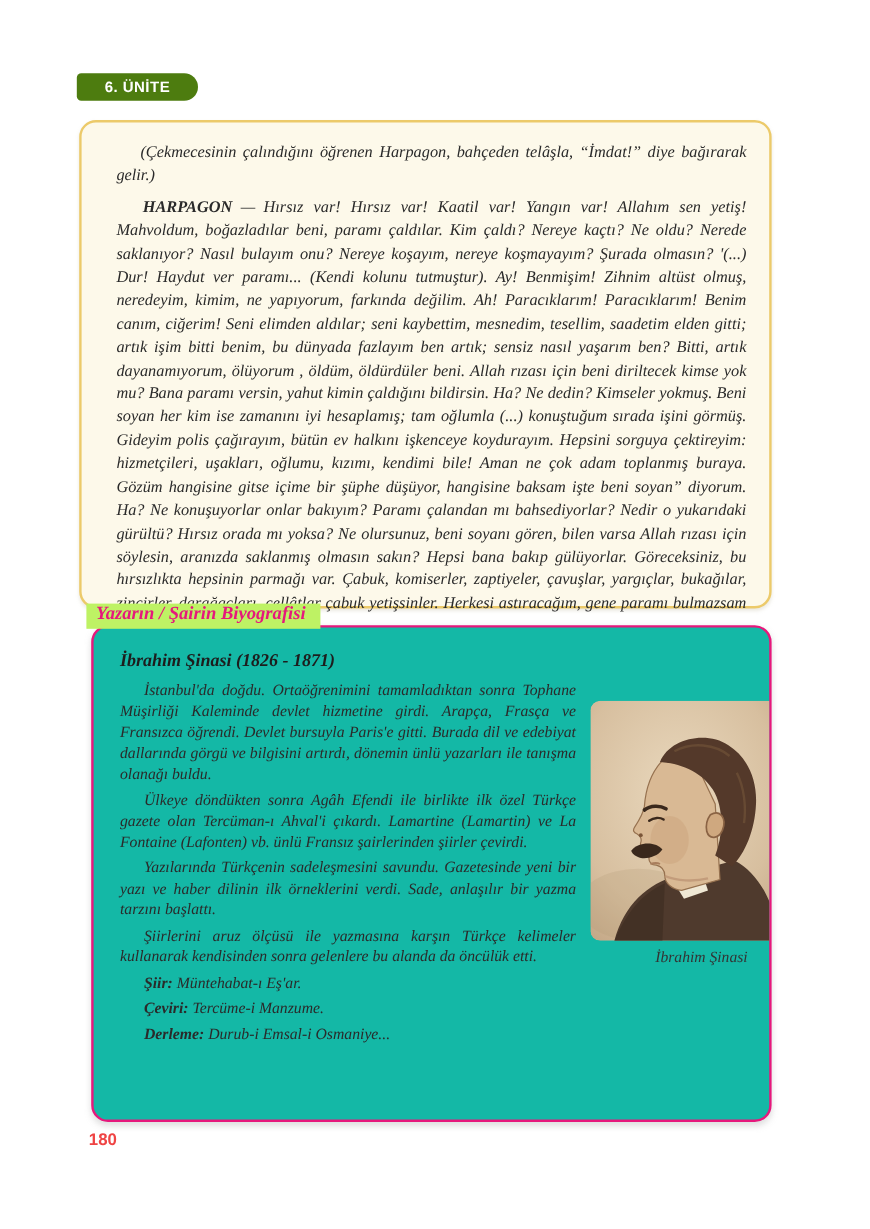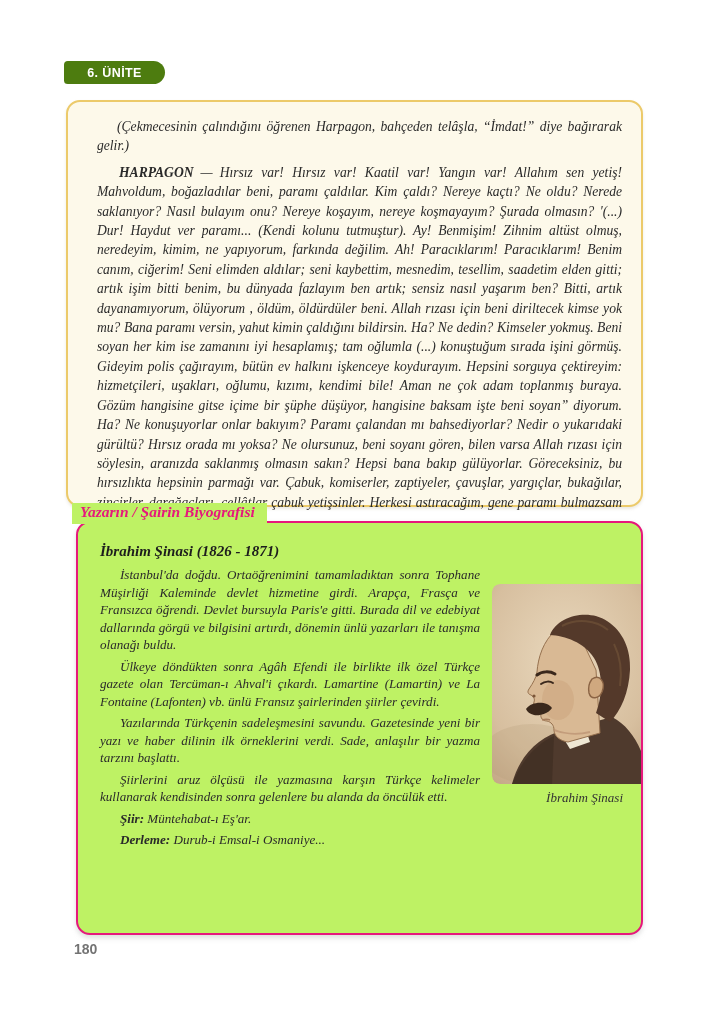--- a/index.html
+++ b/index.html
@@ -23,35 +23,35 @@
   .excerpt-box p.mono{text-indent:22px;}
   .speaker{font-weight:bold;}
   .dash{padding:0 7px;}
   .attrib{text-align:right !important;font-weight:bold;margin:2px 4px 0 0 !important;}
 
   
   .bio-heading{position:absolute;left:72px;top:503px;z-index:2;background:#bef264;
     padding:0 12px 3px 8px;color:#e6187c;font-weight:bold;font-style:italic;font-size:15.5px;}
   .bio-box{position:absolute;left:76px;top:521px;width:567px;height:414px;box-sizing:border-box;
     border:2px solid #e6187c;border-radius:14px;padding:20px 18px 8px 22px;overflow:hidden;
-    box-shadow:0 3px 5px rgba(160,160,160,.35);background:#bef264;}
+    box-shadow:0 3px 5px rgba(160,160,160,.35);background:#14b8a6;}
   .bio-box h3{margin:0 0 6px 0;font-size:15px;font-style:italic;font-weight:bold;color:#1d1d1d;}
   .bio-box p{margin:4px 0;font-style:italic;font-size:13.1px;line-height:17.5px;color:#2a2a2a;
     text-align:justify;text-indent:20px;}
   .bio-box p.works-head{font-weight:bold;text-align:left;}
   .bio-box p.work{text-align:left;}
   .bio-box p.work b{font-weight:bold;}
 
   figure.portrait{float:right;width:131px;margin:18px 0 4px 12px;text-align:right;}
   figure.portrait svg{display:block;border-radius:8px;}
   figure.portrait figcaption{font-style:italic;font-size:13px;color:#333;margin-top:6px;
     text-indent:0;}
 
   .page-number{position:absolute;left:74px;top:941px;font-family:"Liberation Sans",sans-serif;
-    font-weight:bold;font-size:14px;color:#737373;}
+    font-weight:bold;font-size:14px;color:#ef4444;}
 </style>
 </head>
 <body>
 
 <div class="page">
 
   <div class="unit-tab">
     <span>6. ÜNİTE</span>
   </div>
 
@@ -108,19 +108,20 @@
       </svg>
       <figcaption>İbrahim Şinasi</figcaption>
     </figure>
 
     <p>İstanbul'da doğdu. Ortaöğrenimini tamamladıktan sonra Tophane Müşirliği Kaleminde devlet hizmetine girdi. Arapça, Frasça ve Fransızca öğrendi. Devlet bursuyla Paris'e gitti. Burada dil ve edebiyat dallarında görgü ve bilgisini artırdı, dönemin ünlü yazarları ile tanışma olanağı buldu.</p>
     <p>Ülkeye döndükten sonra Agâh Efendi ile birlikte ilk özel Türkçe gazete olan Tercüman-ı Ahval'i çıkardı. Lamartine (Lamartin) ve La Fontaine (Lafonten) vb. ünlü Fransız şairlerinden şiirler çevirdi.</p>
     <p>Yazılarında Türkçenin sadeleşmesini savundu. Gazetesinde yeni bir yazı ve haber dilinin ilk örneklerini verdi. Sade, anlaşılır bir yazma tarzını başlattı.</p>
     <p>Şiirlerini aruz ölçüsü ile yazmasına karşın Türkçe kelimeler kullanarak kendisinden sonra gelenlere bu alanda da öncülük etti.</p>
 
     <p class="work"><b>Şiir:</b> <span>Müntehabat-ı Eş'ar.</span></p>
+    <p class="work"><b>Çeviri:</b> <span>Tercüme-i Manzume.</span></p>
     <p class="work"><b>Derleme:</b> <span>Durub-i Emsal-i Osmaniye...</span></p>
 
   </div>
 
   <div class="page-number">180</div>
 
 </div>
 
 </body></html>

